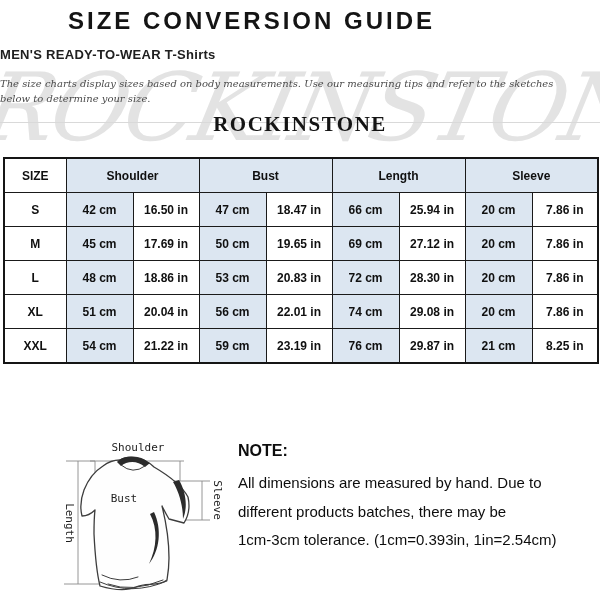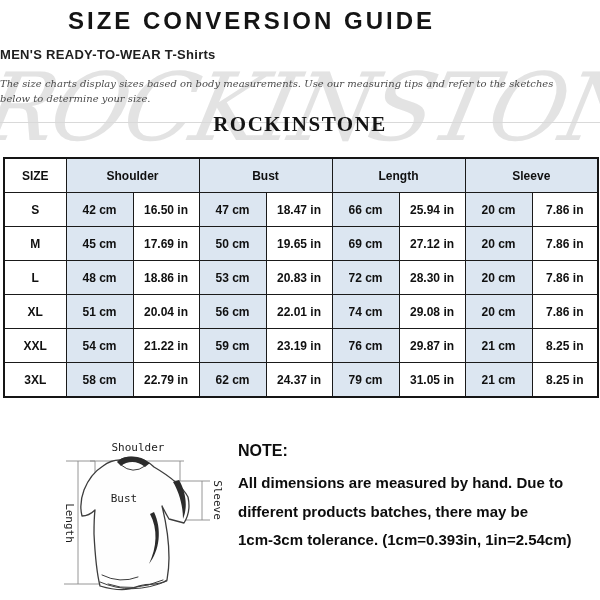--- a/index.html
+++ b/index.html
@@ -68,21 +68,21 @@
   .shirt{stroke:#3d3d3d;stroke-width:1.3;fill:#fefefe;stroke-linejoin:round;stroke-linecap:round;}
   .crease{fill:#2b2b2b;stroke:none;}
   .fold{stroke:#3d3d3d;stroke-width:1;fill:none;stroke-linecap:round;}
   .dlabel{font-family:"DejaVu Sans Mono",monospace;font-size:11px;fill:#1c1c1c;}
   
   .note{
     position:absolute;left:238px;top:442px;width:356px;z-index:2;
     color:#0d0d0d;
   }
   .note-heading{font-size:16px;font-weight:bold;margin-bottom:9px;}
-  .note-line{font-size:15px;font-weight:bold;line-height:28.5px;white-space:nowrap;}
+  .note-line{font-size:15px;font-weight:normal;line-height:28.5px;white-space:nowrap;}
 </style>
 </head>
 <body>
 
 <div class="watermark">ROCKINSTONE</div>
 <div class="faint-rule"></div>
 
 <div class="title">SIZE CONVERSION GUIDE</div>
 <div class="subtitle">MEN'S READY-TO-WEAR T-Shirts</div>
 <div class="desc">
@@ -159,31 +159,20 @@
       <td class="white">XXL</td>
       <td class="blue">54 cm</td>
       <td class="white">21.22 in</td>
       <td class="blue">59 cm</td>
       <td class="white">23.19 in</td>
       <td class="blue">76 cm</td>
       <td class="white">29.87 in</td>
       <td class="blue">21 cm</td>
       <td class="white">8.25 in</td>
     </tr>
-    <tr>
-      <td class="white">3XL</td>
-      <td class="blue">58 cm</td>
-      <td class="white">22.79 in</td>
-      <td class="blue">62 cm</td>
-      <td class="white">24.37 in</td>
-      <td class="blue">79 cm</td>
-      <td class="white">31.05 in</td>
-      <td class="blue">21 cm</td>
-      <td class="white">8.25 in</td>
-    </tr>
   </tbody>
 </table>
 
 <svg class="diagram" width="190" height="164" viewBox="0 0 190 164">
 
   <path class="mline" d="M40,27 H134"></path>
   <path class="mline" d="M45,27 V43 M130,27 V47"></path>
   <path class="mline" d="M28,27 V150 M16,27 H45 M14,150 H58"></path>
   <path class="mline" d="M120,47 H160 M128,86 H160 M152,47 V86"></path>
   <path class="mline" d="M42,77 L130,73"></path>

